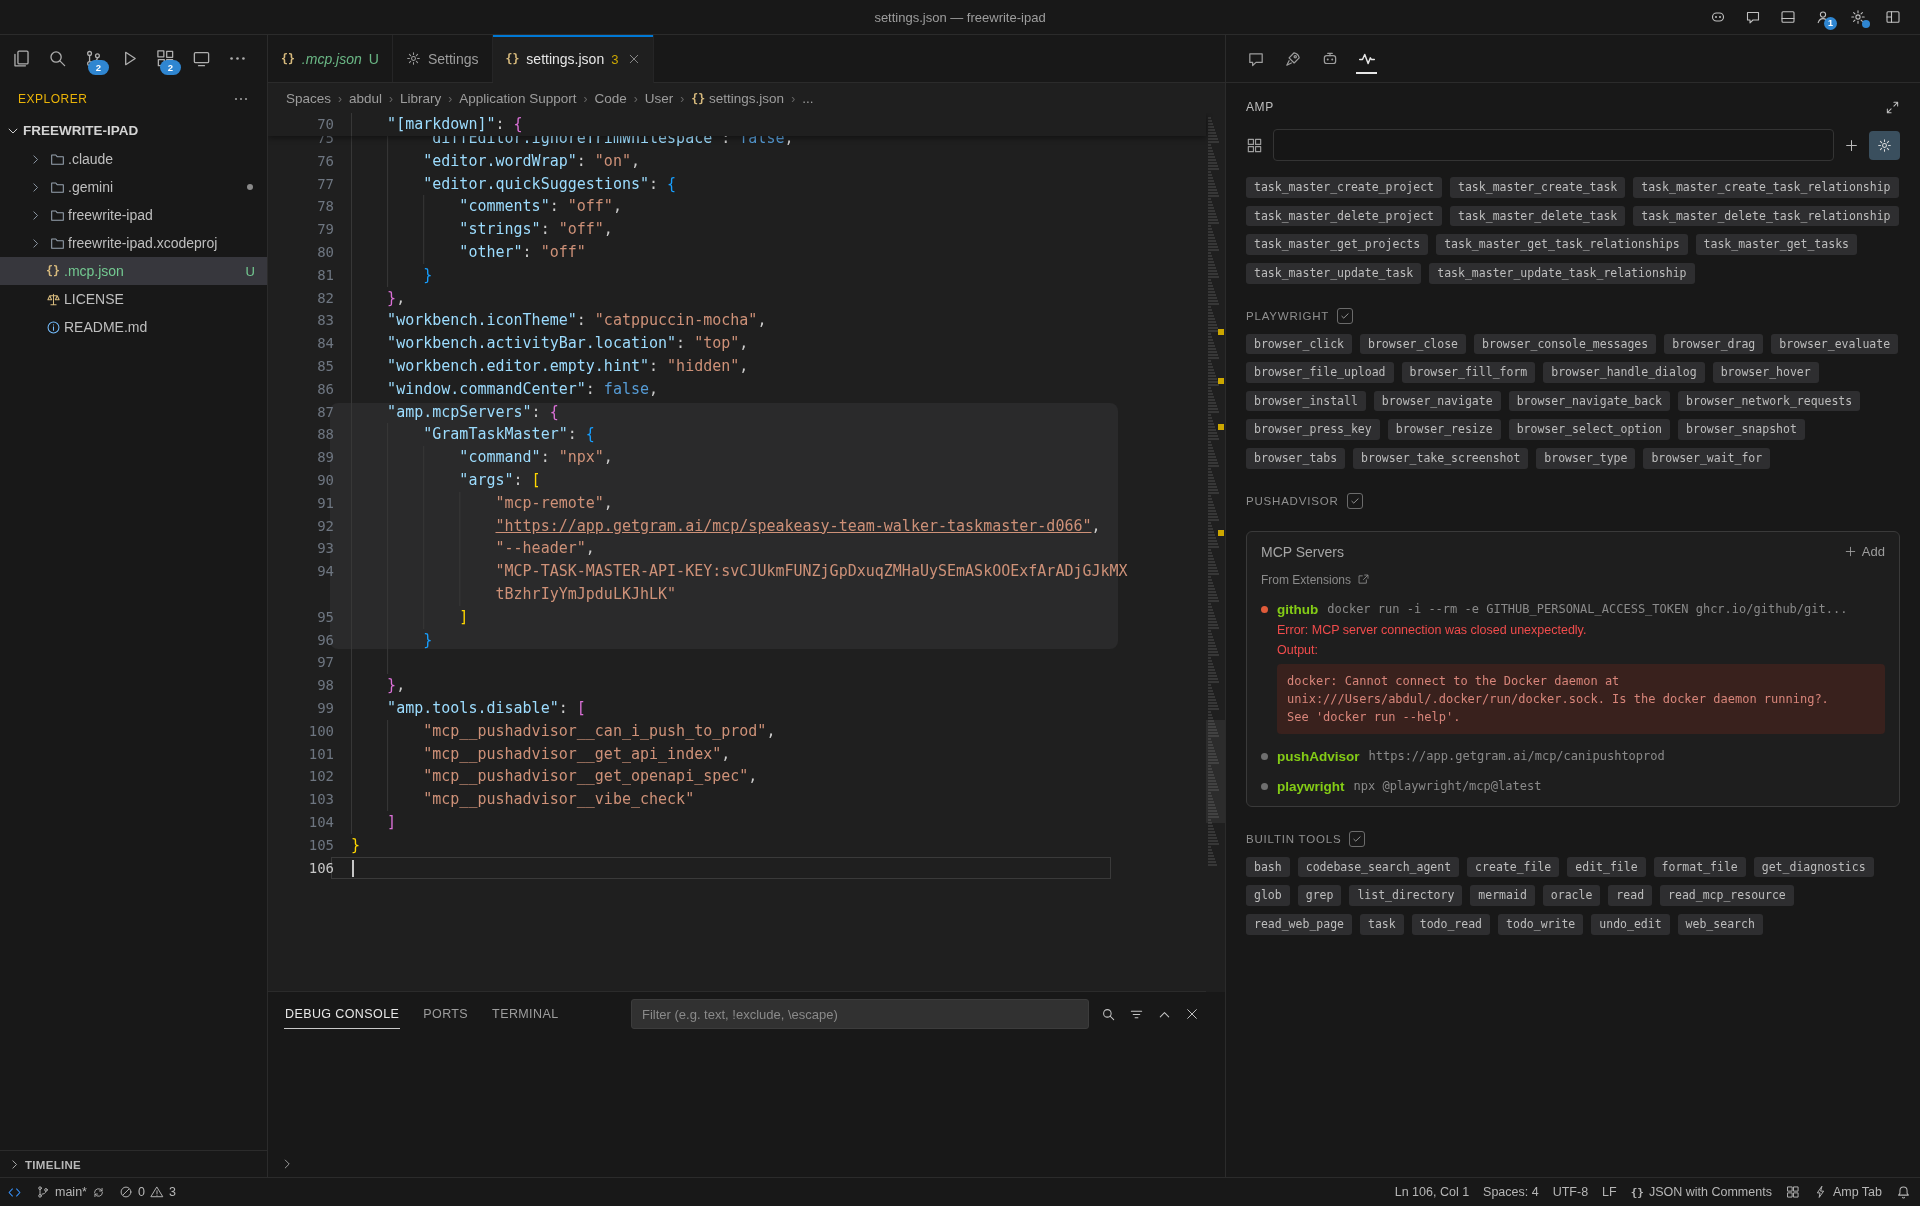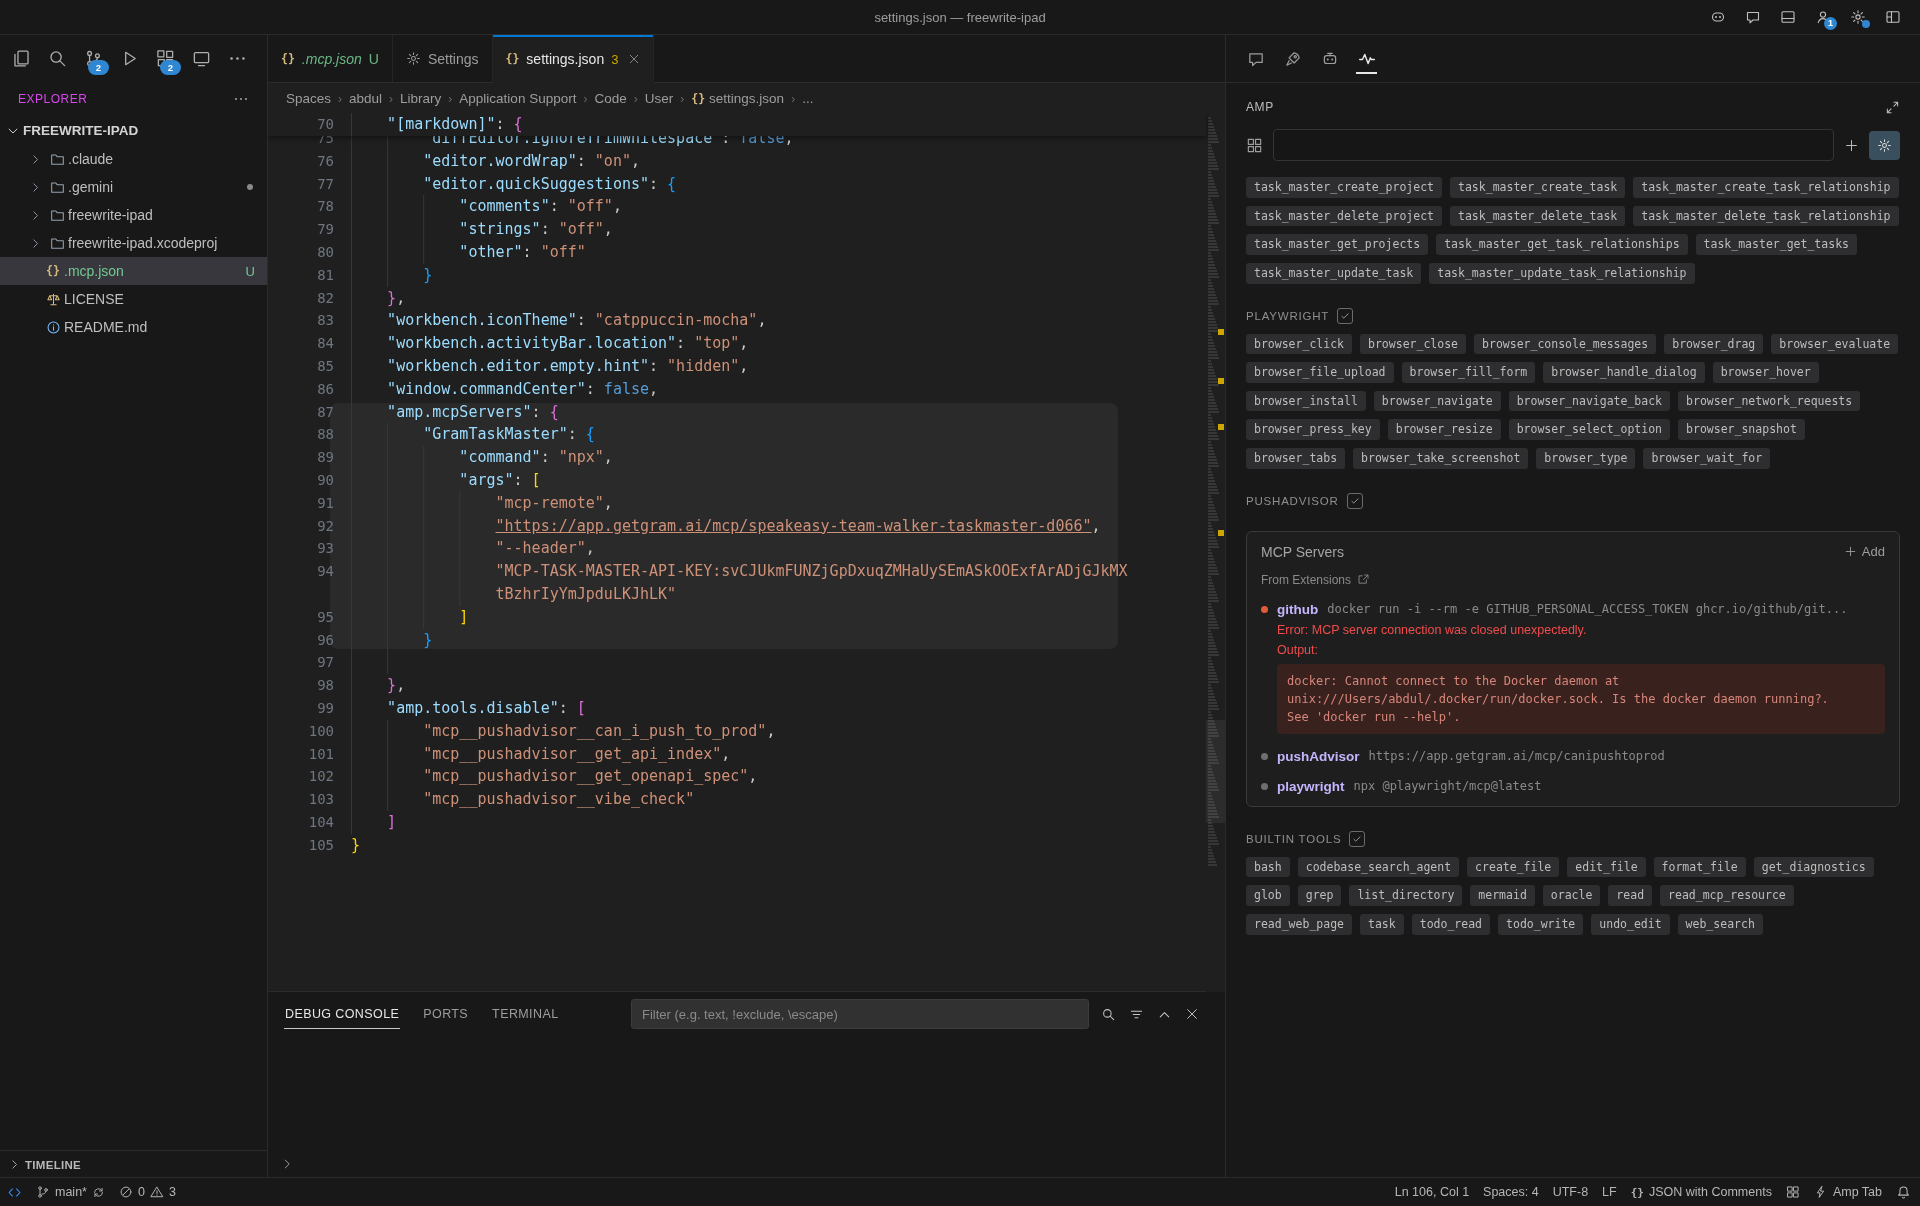--- a/index.html
+++ b/index.html
@@ -17,21 +17,21 @@
   .tb-badge{position:absolute;right:-1px;bottom:0;min-width:13px;height:13px;border-radius:7px;background:#2f86d1;
             color:#fff;font-size:9px;display:flex;align-items:center;justify-content:center;font-weight:bold}
   .tb-dot{position:absolute;right:1px;bottom:2px;width:8px;height:8px;border-radius:50%;background:#2f86d1}
 
   
   #sidebar{position:absolute;left:0;top:35px;width:267px;bottom:28px;background:#181818;border-right:1px solid #2b2b2b}
   #activity-row{height:47px;display:flex;align-items:center;padding:0 4px;gap:1px}
   .act-btn{width:35px;height:36px;position:relative;display:flex;align-items:center;justify-content:center;color:#aeaeae;border-radius:5px}
   .badge{position:absolute;right:2px;bottom:2px;min-width:15px;height:15px;border-radius:8px;background:#2f86d1;color:#fff;
          font-size:9.5px;display:flex;align-items:center;justify-content:center;padding:0 3px;font-weight:bold}
-  #explorer-head{height:34px;display:flex;align-items:center;padding:0 18px;color:#d946ef;font-size:12px;letter-spacing:.5px}
+  #explorer-head{height:34px;display:flex;align-items:center;padding:0 18px;color:#eab308;font-size:12px;letter-spacing:.5px}
   #explorer-more{margin-left:auto;color:#9d9d9d}
   #tree-root{height:29px;display:flex;align-items:center;gap:3px;padding-left:6px;font-weight:bold;font-size:13.5px;color:#d4d4d4}
   .tree-row{height:28px;display:flex;align-items:center;padding-left:24px;position:relative;font-size:14px;color:#bfbfbf;cursor:pointer}
   .tree-row .chev{width:18px;color:#9d9d9d}
   .tree-row .chev-sp{width:18px;flex:none}
   .tree-row .icon{width:22px;color:#97a3b0}
   .tree-label{white-space:nowrap;overflow:hidden;text-overflow:ellipsis}
   .tree-row.selected{background:#37373d;color:#e6e6e6}
   .tree-row .git-badge{margin-left:auto;margin-right:12px;color:#73c991;font-size:13px}
   .tree-label.git-u{color:#73c991}
@@ -108,21 +108,21 @@
   .chip{background:#2e2e30;color:#bdbdbd;font-family:"DejaVu Sans Mono",monospace;font-size:11.5px;padding:4px 8px;border-radius:3px;line-height:1.1;cursor:pointer}
   #mcp-card{margin-top:22px;border:1px solid #3a3a3a;border-radius:6px;background:#1e1e1e;padding:12px 14px}
   #mcp-head{display:flex;justify-content:space-between;align-items:center}
   #mcp-title{color:#a5a5a5;font-size:14px}
   #mcp-add{color:#9d9d9d;font-size:13px;display:flex;gap:5px;align-items:center;cursor:pointer}
   #mcp-fromext{margin-top:13px;color:#8a8a8a;font-size:12px;display:flex;gap:6px;align-items:center}
   .server{margin-top:15px}
   .server-row{display:flex;align-items:center;gap:9px;cursor:pointer}
   .dot{width:7px;height:7px;border-radius:50%;background:#6f6f6f;flex:none}
   .dot.err{background:#e05b3a}
-  .server-name{color:#c4b5fd;font-size:13.5px;font-weight:bold;flex:none}
+  .server-name{color:#84cc16;font-size:13.5px;font-weight:bold;flex:none}
   .server-desc{color:#8a8a8a;font-size:12px;font-family:"DejaVu Sans Mono",monospace;white-space:nowrap;overflow:hidden;text-overflow:ellipsis}
   .server-error{color:#f14c4c;font-size:12.5px;margin:6px 0 0 16px}
   .server-output{margin:7px 0 2px 16px;background:#39211d;color:#d8857a;font-family:"DejaVu Sans Mono",monospace;
                  font-size:12px;line-height:1.5;padding:8px 10px;border-radius:4px}
 
   
   #statusbar{position:absolute;left:0;right:0;bottom:0;height:28px;background:#181818;border-top:1px solid #2b2b2b;
              display:flex;align-items:center;font-size:12.5px;color:#b6b6b6;z-index:20}
   .sb-item{display:flex;align-items:center;gap:5px;padding:0 7px;height:100%;cursor:pointer;white-space:nowrap}
   #sb-remote{color:#3794ff}
@@ -414,20 +414,21 @@
         <div class="line hl hl-last"><span class="ln">96</span><span class="ind" style="width:8ch"></span><span class="tk-b3">}</span></div>
         <div class="line"><span class="ln">97</span><span class="ind" style="width:8ch"></span></div>
         <div class="line"><span class="ln">98</span><span class="ind" style="width:4ch"></span><span class="tk-b2">}</span><span class="tk-p">,</span></div>
         <div class="line"><span class="ln">99</span><span class="ind" style="width:4ch"></span><span class="tk-k">"amp.tools.disable"</span><span class="tk-p">: </span><span class="tk-b2">[</span></div>
         <div class="line"><span class="ln">100</span><span class="ind" style="width:8ch"></span><span class="tk-s">"mcp__pushadvisor__can_i_push_to_prod"</span><span class="tk-p">,</span></div>
         <div class="line"><span class="ln">101</span><span class="ind" style="width:8ch"></span><span class="tk-s">"mcp__pushadvisor__get_api_index"</span><span class="tk-p">,</span></div>
         <div class="line"><span class="ln">102</span><span class="ind" style="width:8ch"></span><span class="tk-s">"mcp__pushadvisor__get_openapi_spec"</span><span class="tk-p">,</span></div>
         <div class="line"><span class="ln">103</span><span class="ind" style="width:8ch"></span><span class="tk-s">"mcp__pushadvisor__vibe_check"</span></div>
         <div class="line"><span class="ln">104</span><span class="ind" style="width:4ch"></span><span class="tk-b2">]</span></div>
         <div class="line"><span class="ln">105</span><span class="tk-b1">}</span></div>
+        <div class="line cur"><span class="ln">106</span></div>
       </div>
     <div id="sticky-line">
         <div class="line" style="height: 23px;"><span class="ln">70</span><span class="ind" style="width:4ch"></span><span class="tk-k">"[markdown]"</span><span class="tk-p">: </span><span class="tk-b2">{</span></div>
       </div>
     <div id="minimap">
       <div id="minimap-slider"></div>
     <div class="mm-bar" style="top: 4px; width: 3px;"></div>
         <div class="mm-bar" style="top: 7px; width: 4px;"></div>
         <div class="mm-bar" style="top: 10px; width: 5px;"></div>
         <div class="mm-bar" style="top: 13px; width: 6px;"></div>

